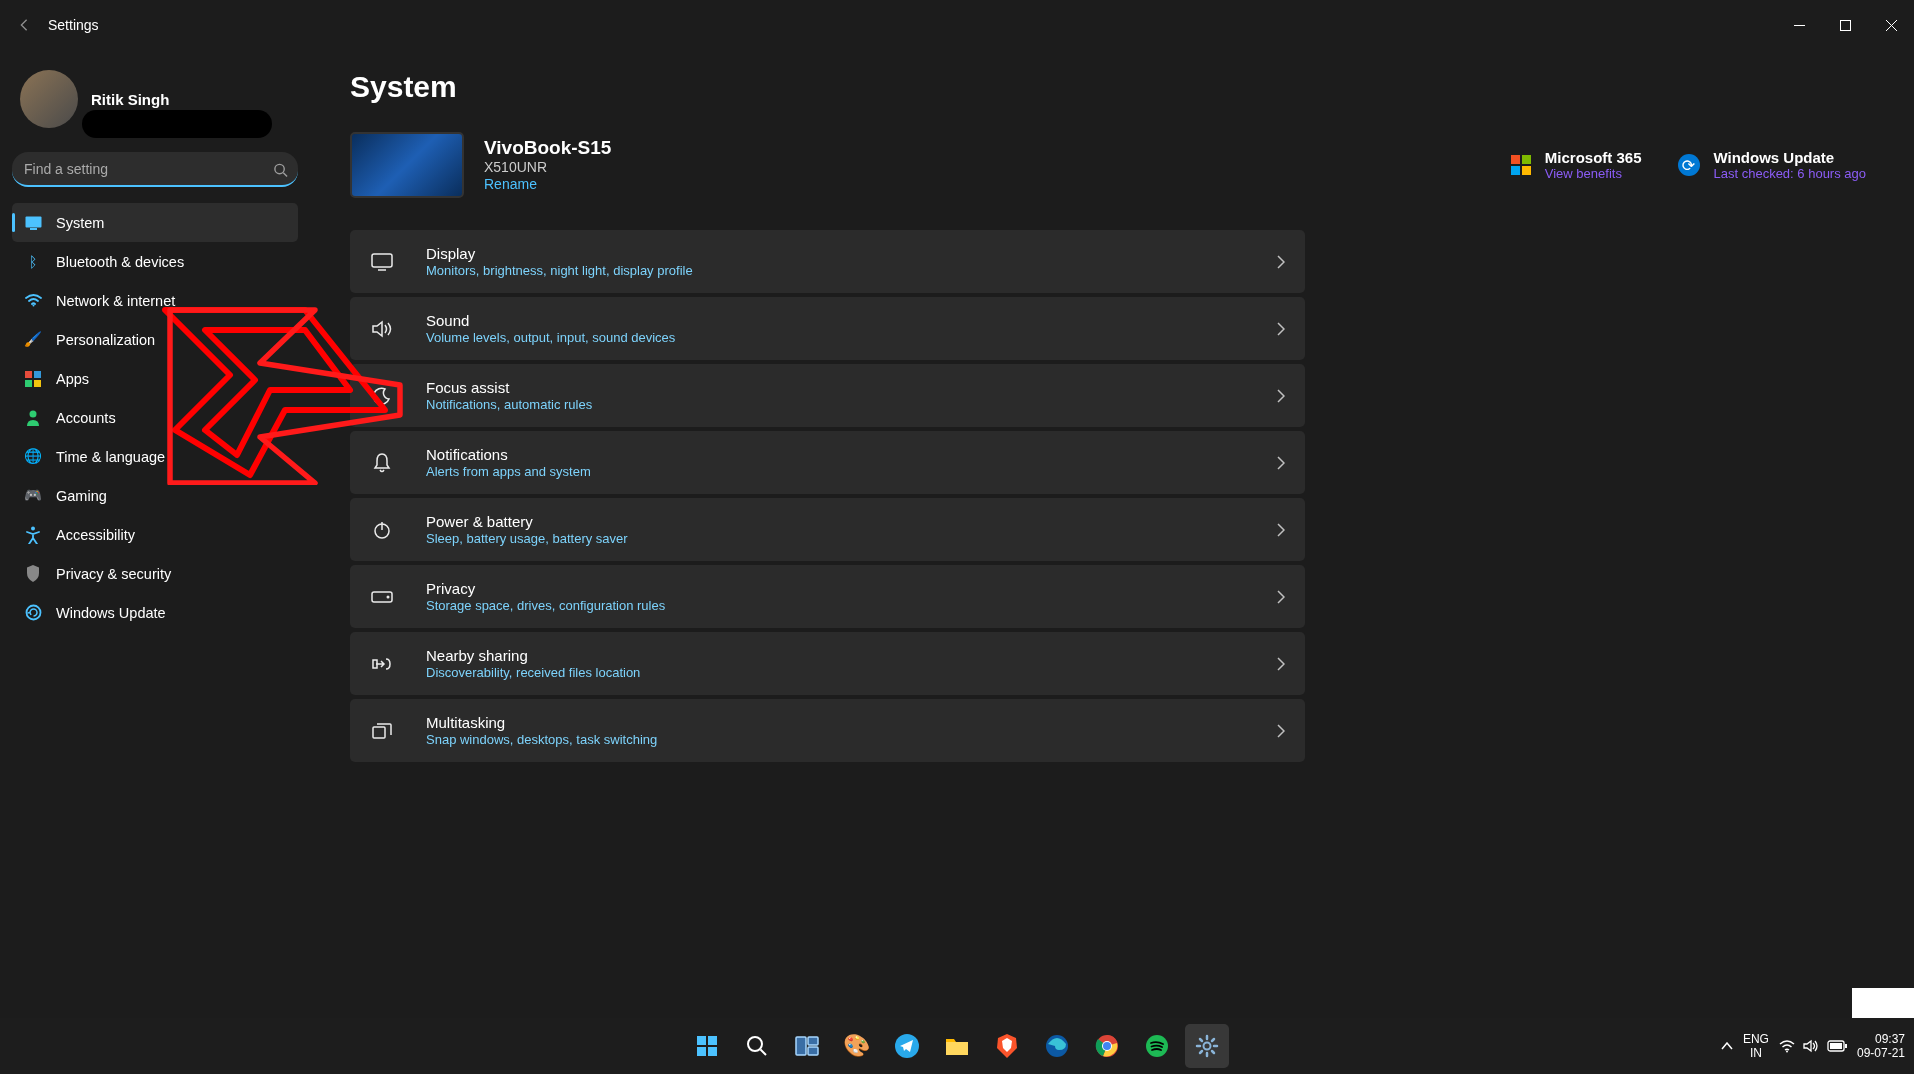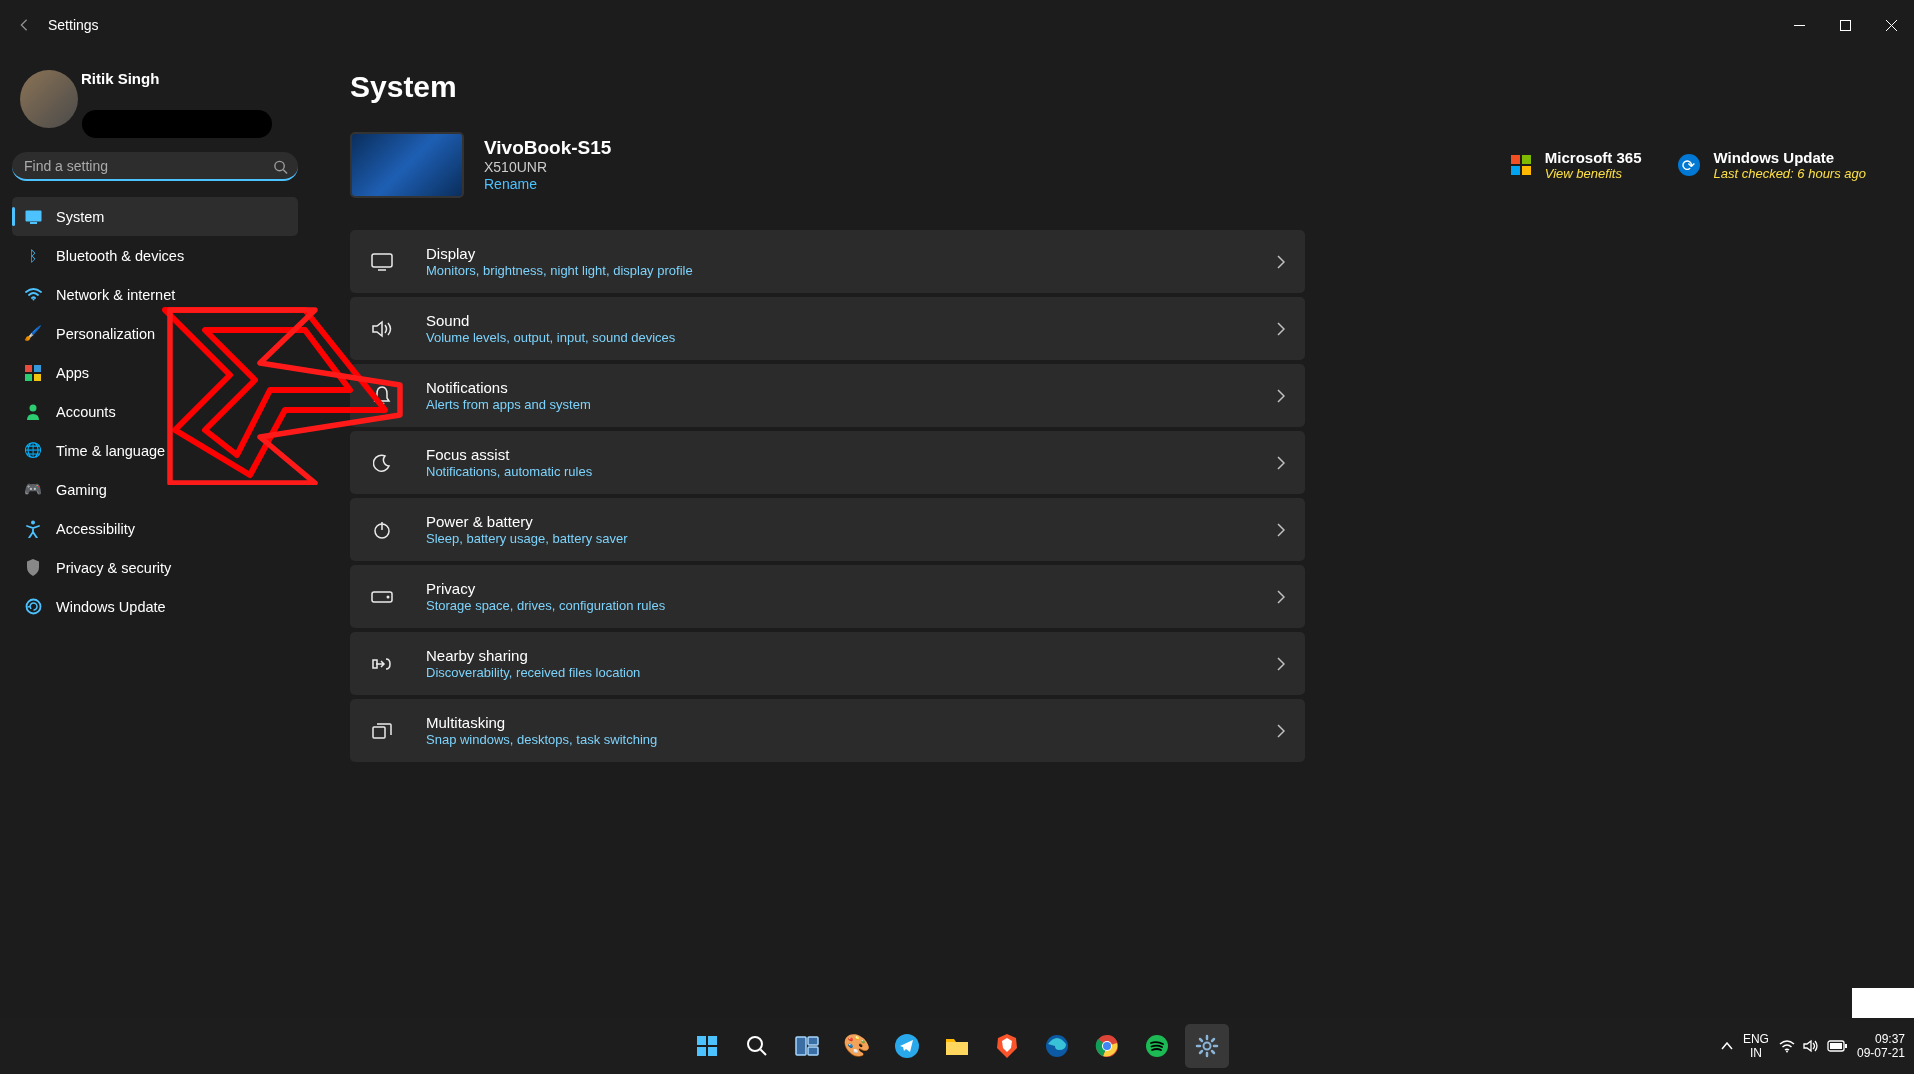--- a/index.html
+++ b/index.html
@@ -8,27 +8,27 @@
   .titlebar { height: 50px; display: flex; align-items: center; justify-content: space-between; padding: 0 0; }
   .titlebar-left { display: flex; align-items: center; gap: 12px; padding-left: 12px; }
   .back-btn { width: 24px; height: 24px; display: flex; align-items: center; justify-content: center; opacity: 0.5; cursor: pointer; }
   .title { font-size: 14px; font-weight: 400; }
   .window-controls { display: flex; }
   .window-btn { width: 46px; height: 32px; display: flex; align-items: center; justify-content: center; cursor: pointer; }
   
   .app-body { display: flex; height: calc(100% - 50px - 56px); }
   
   .sidebar { width: 310px; padding: 0 12px; flex-shrink: 0; }
-  .user-section { display: flex; align-items: flex-start; gap: 3px; padding: 20px 8px 24px 8px; position: relative; }
+  .user-section { display: flex; align-items: center; gap: 13px; padding: 20px 8px 24px 8px; position: relative; }
   .avatar { width: 58px; height: 58px; border-radius: 50%; background: linear-gradient(135deg, #8b7355 0%, #4a4a4a 100%); flex-shrink: 0; }
   .user-name { font-size: 15px; font-weight: 600; }
   .redact { position: absolute; left: 70px; top: 60px; width: 190px; height: 28px; background: #000; border-radius: 14px; }
   
   .search-wrap { position: relative; margin-bottom: 16px; }
-  .search-input { width: 100%; height: 29px; background: #2d2d2d; border: none; border-bottom: 2px solid #4cc2ff; border-radius: 16px; padding: 0 36px 0 12px; color: #fff; font-size: 14px; }
+  .search-input { width: 100%; height: 35px; background: #2d2d2d; border: none; border-bottom: 2px solid #4cc2ff; border-radius: 16px; padding: 0 36px 0 12px; color: #fff; font-size: 14px; }
   .search-input::placeholder { color: #aaa; }
   .search-icon { position: absolute; right: 10px; top: 50%; transform: translateY(-50%); opacity: 0.7; }
   
   .nav-list { list-style: none; }
   .nav-item { display: flex; align-items: center; gap: 14px; height: 39px; padding: 0 12px; border-radius: 5px; cursor: pointer; font-size: 14.5px; position: relative; }
   .nav-item.active { background: #2d2d2d; }
   .nav-item.active::before { content: ""; position: absolute; left: 0; top: 10px; bottom: 10px; width: 3px; background: #4cc2ff; border-radius: 2px; }
   .nav-icon { width: 18px; height: 18px; display: flex; align-items: center; justify-content: center; flex-shrink: 0; }
   
   .main { flex: 1; padding: 0 48px 0 40px; overflow-y: auto; }
@@ -43,21 +43,21 @@
   
   .header-right { display: flex; gap: 36px; align-items: center; }
   .header-item { display: flex; align-items: center; gap: 14px; cursor: pointer; }
   .ms365-icon { display: grid; grid-template-columns: 1fr 1fr; grid-template-rows: 1fr 1fr; gap: 2px; width: 20px; height: 20px; }
   .ms365-icon > div:nth-child(1){ background:#f25022; }
   .ms365-icon > div:nth-child(2){ background:#7fba00; }
   .ms365-icon > div:nth-child(3){ background:#00a4ef; }
   .ms365-icon > div:nth-child(4){ background:#ffb900; }
   .sync-icon { width:22px; height:22px; border-radius:50%; background:#0078d4; display:flex; align-items:center; justify-content:center; color:#fff; font-size:16px; }
   .header-item-title { font-size: 15px; font-weight: 600; }
-  .header-item-sub { font-size: 13px; color: #fde047; font-style: italic; }
+  .header-item-sub { font-size: 13px; color: #8b5cf6; }
   
   .setting-list { display: flex; flex-direction: column; gap: 4px; max-width: 955px; }
   .setting-item { display: flex; align-items: center; gap: 32px; background: #2b2b2b; border-radius: 5px; padding: 15px 20px; cursor: pointer; }
   .setting-icon { width: 24px; display: flex; justify-content: center; opacity: 0.9; }
   .setting-text { flex: 1; }
   .setting-title { font-size: 15px; }
   .setting-desc { font-size: 13px; color: #7dd3fc; margin-top: 1px; }
   .chevron { opacity: 0.7; }
   
   
@@ -278,43 +278,43 @@
             <div class="setting-desc">Volume levels, output, input, sound devices</div>
           </div>
         <span class="chevron">
             <svg width="8" height="14" viewBox="0 0 8 14">
               <path d="M1 1 L7 7 L1 13" stroke="#fff" stroke-width="1.5" fill="none"></path>
             </svg>
           </span>
       </div>
       <div class="setting-item">
         <span class="setting-icon">
+            <svg width="18" height="18" viewBox="0 0 18 18">
+              <path d="M12 2 A8 8 0 1 0 16 12 A6 6 0 0 1 12 2 Z" stroke="#fff" fill="none" stroke-width="1.5"></path>
+            </svg>
+          </span>
+        <div class="setting-text">
+            <div class="setting-title">Focus assist</div>
+            <div class="setting-desc">Notifications, automatic rules</div>
+          </div>
+        <span class="chevron">
+            <svg width="8" height="14" viewBox="0 0 8 14">
+              <path d="M1 1 L7 7 L1 13" stroke="#fff" stroke-width="1.5" fill="none"></path>
+            </svg>
+          </span>
+      </div>
+      <div class="setting-item">
+        <span class="setting-icon">
             <svg width="18" height="20" viewBox="0 0 18 20">
               <path d="M9 1 Q14 1 14 8 L14 12 L16 15 L2 15 L4 12 L4 8 Q4 1 9 1 Z M7 17 Q9 20 11 17" stroke="#fff" fill="none" stroke-width="1.5"></path>
             </svg>
           </span>
         <div class="setting-text">
             <div class="setting-title">Notifications</div>
             <div class="setting-desc">Alerts from apps and system</div>
-          </div>
-        <span class="chevron">
-            <svg width="8" height="14" viewBox="0 0 8 14">
-              <path d="M1 1 L7 7 L1 13" stroke="#fff" stroke-width="1.5" fill="none"></path>
-            </svg>
-          </span>
-      </div>
-      <div class="setting-item">
-        <span class="setting-icon">
-            <svg width="18" height="18" viewBox="0 0 18 18">
-              <path d="M12 2 A8 8 0 1 0 16 12 A6 6 0 0 1 12 2 Z" stroke="#fff" fill="none" stroke-width="1.5"></path>
-            </svg>
-          </span>
-        <div class="setting-text">
-            <div class="setting-title">Focus assist</div>
-            <div class="setting-desc">Notifications, automatic rules</div>
           </div>
         <span class="chevron">
             <svg width="8" height="14" viewBox="0 0 8 14">
               <path d="M1 1 L7 7 L1 13" stroke="#fff" stroke-width="1.5" fill="none"></path>
             </svg>
           </span>
       </div>
       <div class="setting-item">
         <span class="setting-icon">
             <svg width="18" height="18" viewBox="0 0 18 18">

